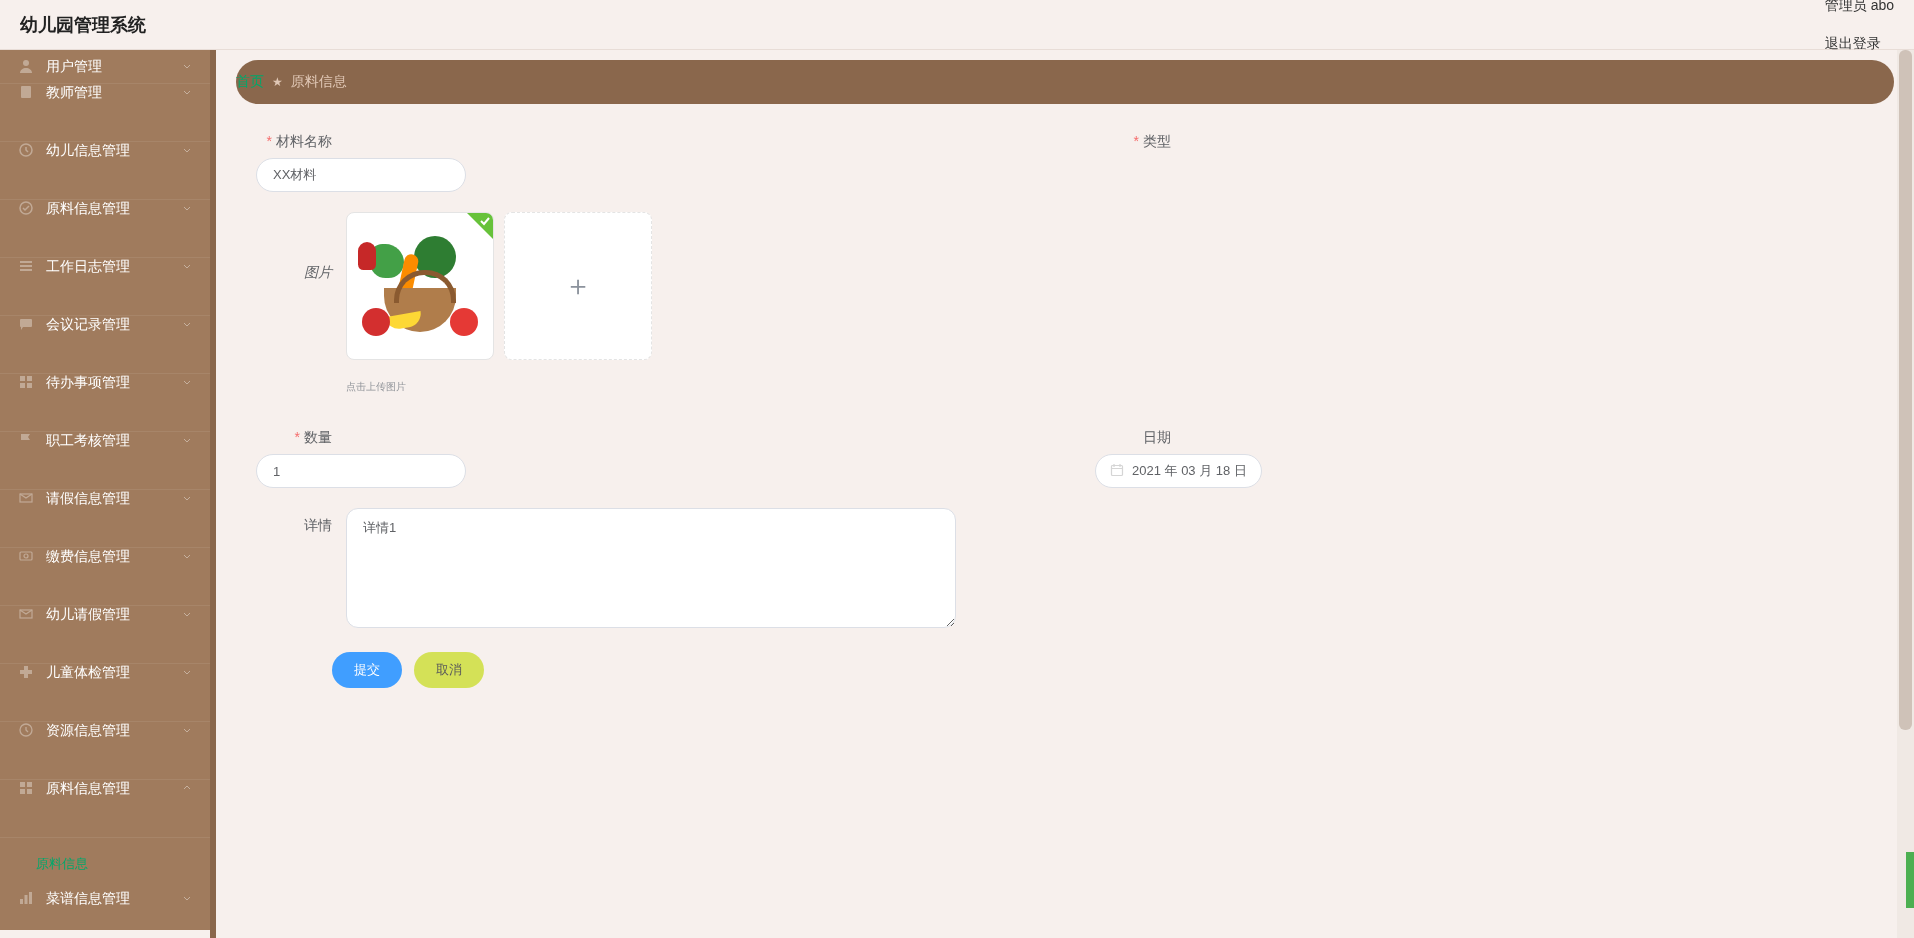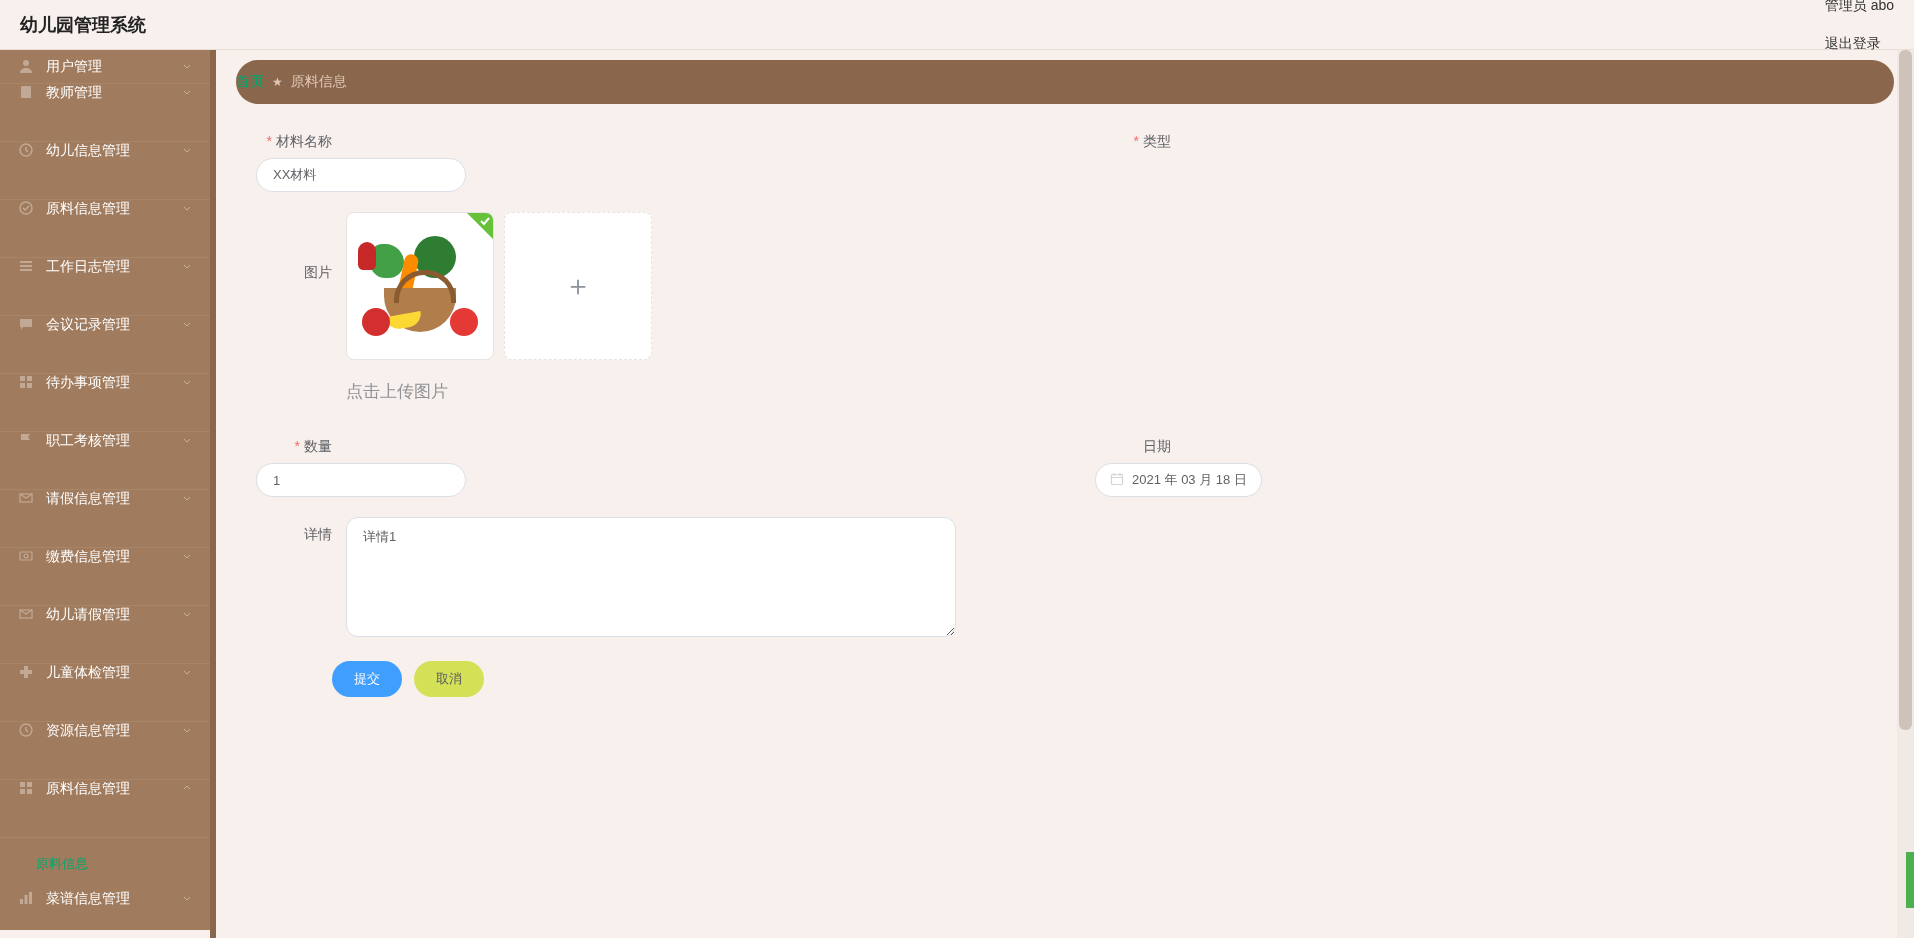--- a/index.html
+++ b/index.html
@@ -38,39 +38,39 @@
 .form-label .req { color: #f56c6c; margin-right: 4px; }
 .form-control { flex: 1; }
 .finput { width: 100%; max-width: 610px; height: 34px; border: 1px solid #dcdfe6; border-radius: 20px; padding: 0 16px; font-size: 13px; color: #606266; outline: none; background: #fff; }
 .ftextarea { width: 100%; max-width: 610px; height: 120px; border: 1px solid #dcdfe6; border-radius: 12px; padding: 10px 16px; font-size: 13px; color: #606266; outline: none; resize: vertical; font-family: inherit; background: #fff; }
 .fdate-wrap { max-width: 225px; height: 34px; border: 1px solid #dcdfe6; border-radius: 20px; padding: 0 14px; display: flex; align-items: center; gap: 8px; background: #fff; }
 .fdate-wrap .cal-icon { opacity: 0.35; }
 .fdate-wrap span { font-size: 13px; color: #606266; text-align: center; }
 
 
 .upload-row { display: flex; align-items: flex-start; }
-.upload-row .form-label { line-height: 120px; }
+.upload-row .form-label { line-height: 120px; font-style: italic; }
 .upload-list { display: flex; gap: 10px; }
 .upload-card { width: 148px; height: 148px; border: 1px solid #e4e4e4; border-radius: 8px; background: #fff; position: relative; overflow: hidden; }
 .upload-card.image { display: flex; align-items: center; justify-content: center; }
 .veg-basket { width: 128px; height: 100px; position: relative; }
 .veg-basket .basket { position: absolute; bottom: 4px; left: 28px; width: 72px; height: 44px; background: #b07d4b; border-radius: 0 0 36px 36px; }
 .veg-basket .basket::before { content:""; position:absolute; top:-18px; left:10px; width:52px; height:28px; border:5px solid #8a5a30; border-bottom:none; border-radius: 30px 30px 0 0; }
 .veg-basket .leaf1 { position:absolute; top:0; left:58px; width:42px; height:42px; background:#2e7d32; border-radius:50%; }
 .veg-basket .leaf2 { position:absolute; top:8px; left:14px; width:34px; height:34px; background:#43a047; border-radius:40% 60% 50% 50%; }
 .veg-basket .tom { position:absolute; bottom:0; left:6px; width:28px; height:28px; background:#d32f2f; border-radius:50%; }
 .veg-basket .apple { position:absolute; bottom:0; right:6px; width:28px; height:28px; background:#e53935; border-radius:50%; }
 .veg-basket .carrot { position:absolute; top:18px; left:46px; width:14px; height:36px; background:#fb8c00; border-radius:7px 7px 3px 3px; transform:rotate(12deg); }
 .veg-basket .banana { position:absolute; bottom:8px; left:30px; width:36px; height:14px; background:#fdd835; border-radius: 0 0 20px 20px; transform:rotate(-10deg); }
 .veg-basket .pepper { position:absolute; top:6px; left:2px; width:18px; height:28px; background:#c62828; border-radius:10px 10px 6px 6px; }
 .upload-card .check-corner { position:absolute; top:0; right:0; width:0; height:0; border-top:26px solid #67c23a; border-left:26px solid transparent; }
 .upload-card .check-corner svg { position:absolute; top:-24px; right:2px; width:12px; height:12px; }
 .upload-card.add { display:flex; align-items:center; justify-content:center; border-style: dashed; cursor:pointer; }
 .upload-card.add .plus { font-size: 28px; color: #8c939d; font-weight: 200; }
-.upload-tip { font-size: 17px; color: #909399; margin: 18px 0 26px 90px; }
+.upload-tip { font-size: 10px; color: #909399; margin: 18px 0 26px 90px; }
 
 
 .btn-row { margin-left: 76px; display: flex; gap: 12px; }
 .btn { height: 36px; padding: 0 22px; border: none; border-radius: 20px; font-size: 13px; cursor: pointer; }
 .btn-primary { background: #409eff; color: #fff; }
 .btn-cancel { background: #d4e157; color: #5a5a5a; }
 
 
 .page-marker { position: fixed; right: 0; bottom: 30px; width: 8px; height: 56px; background: #4caf50; }
 .scroll-track { position: fixed; right: 0; top: 50px; bottom: 0; width: 17px; background: #f0e9e4; }

